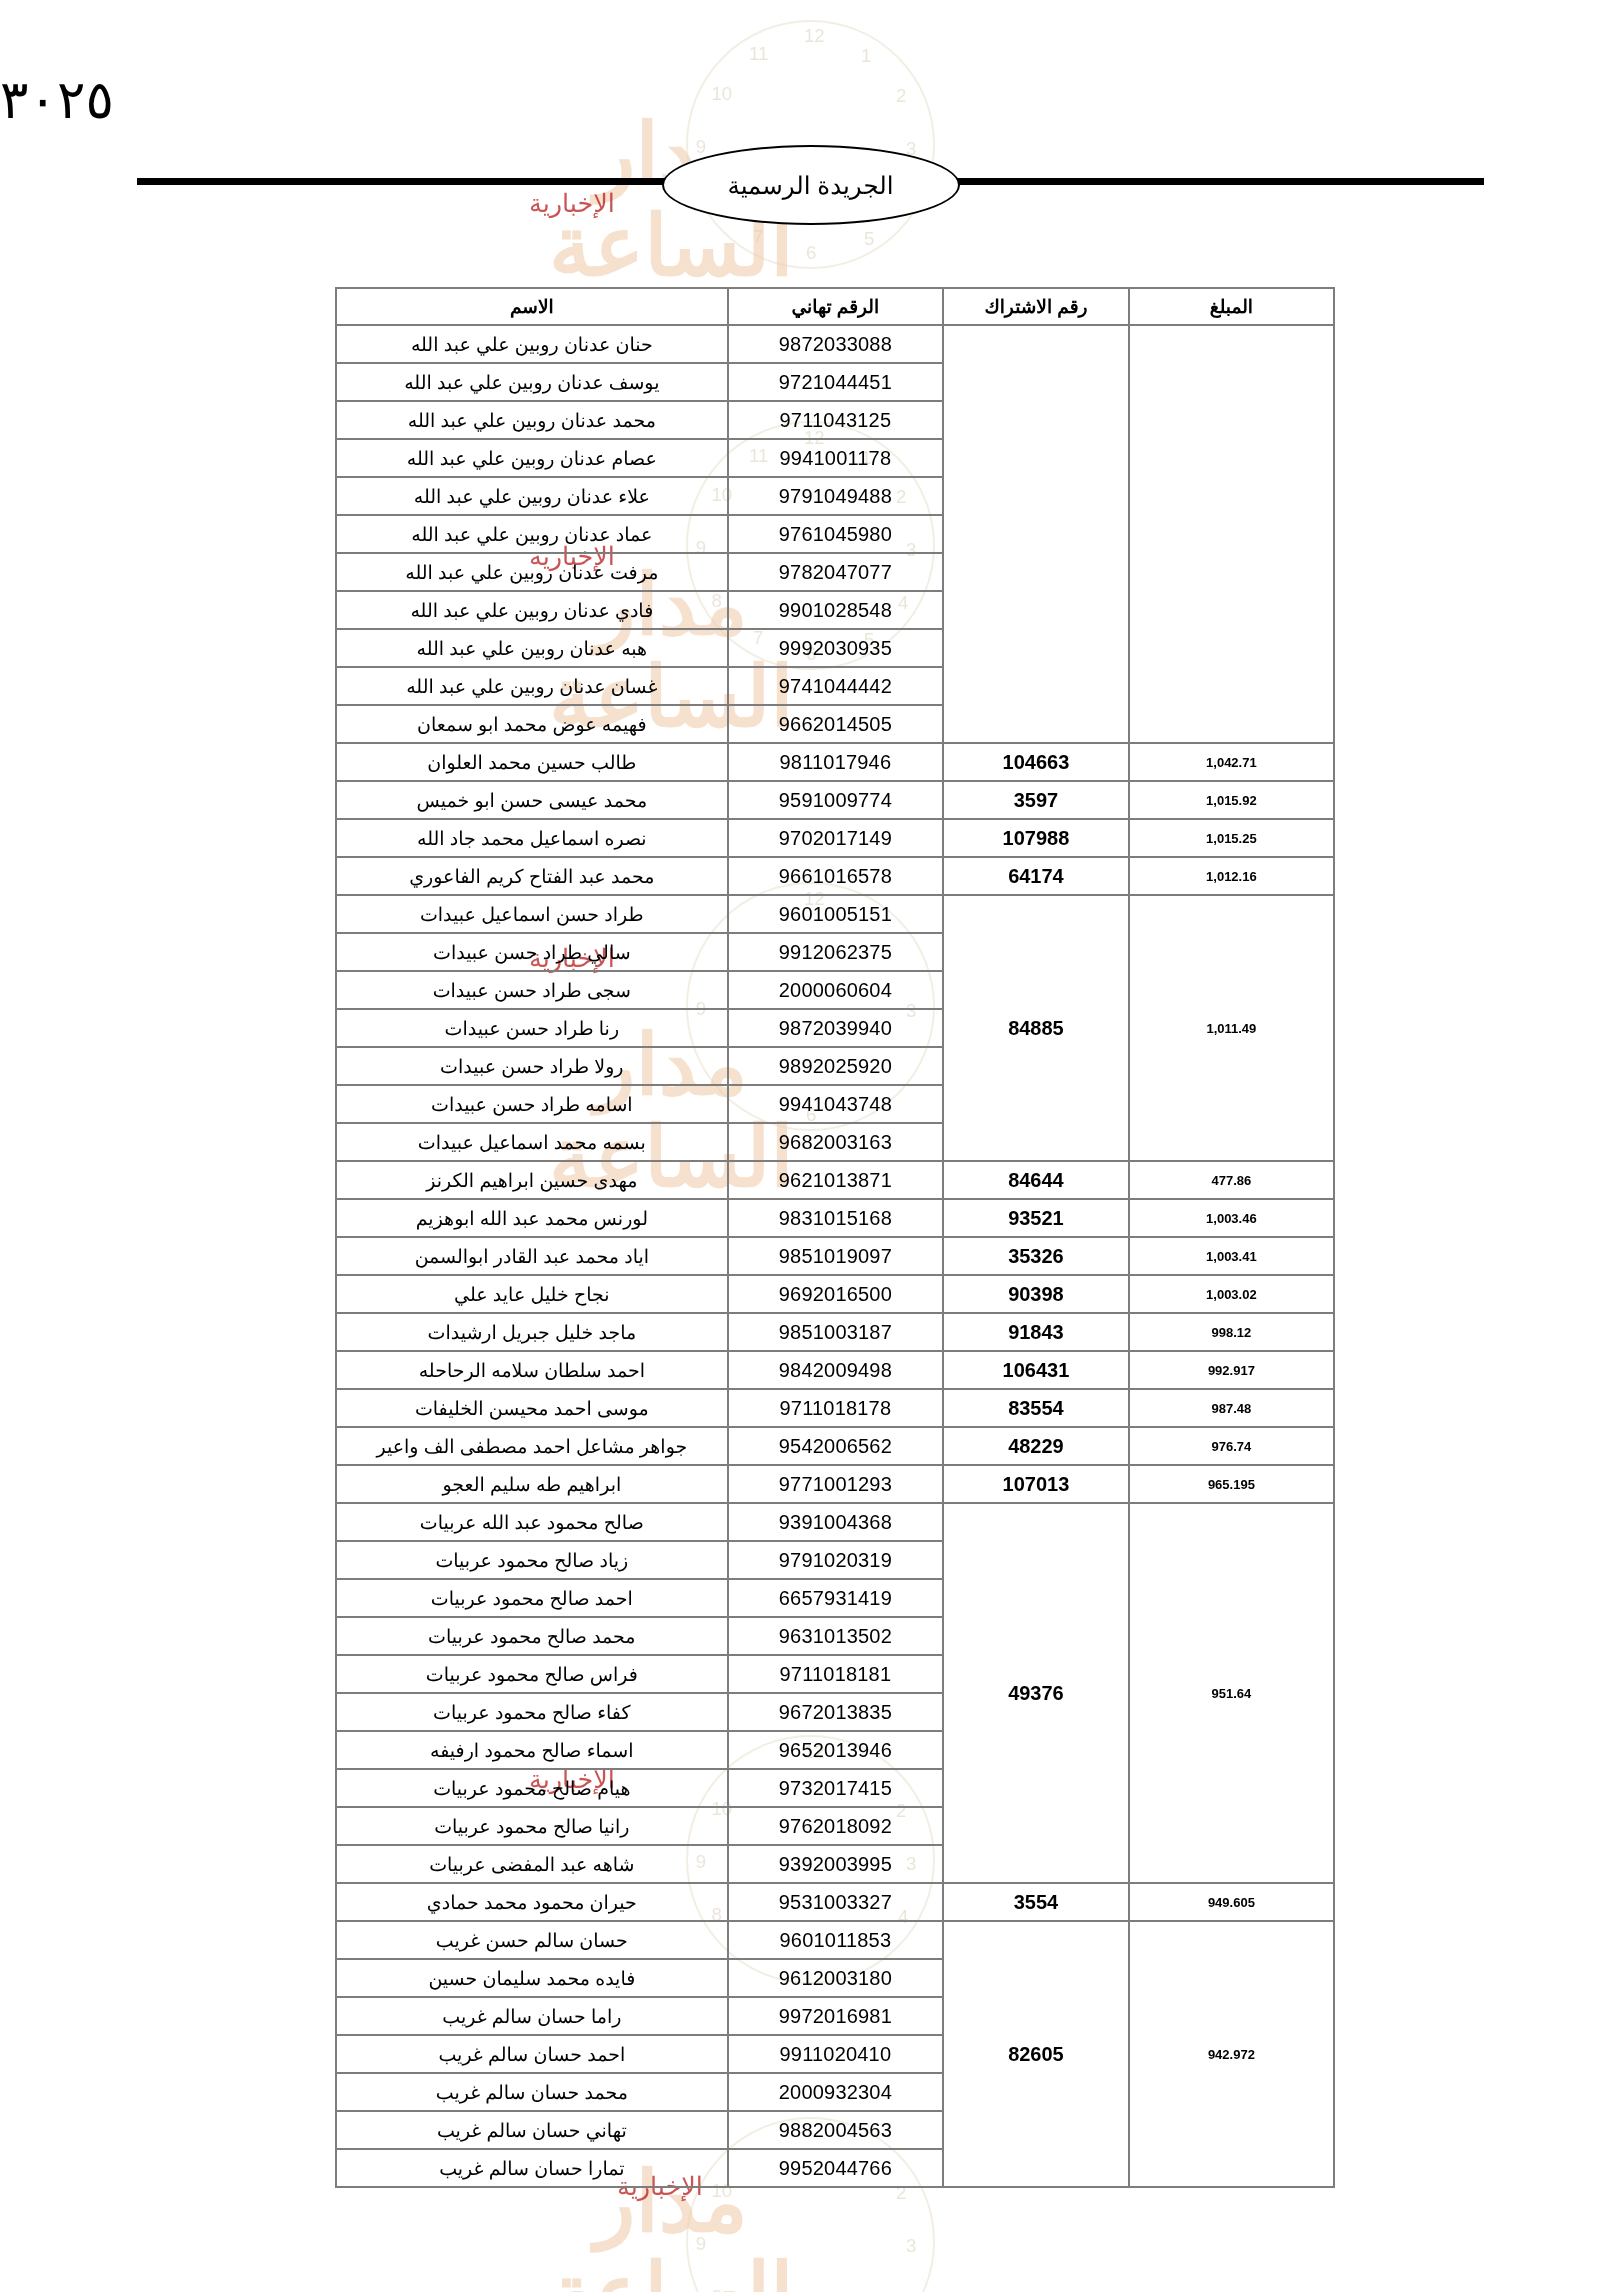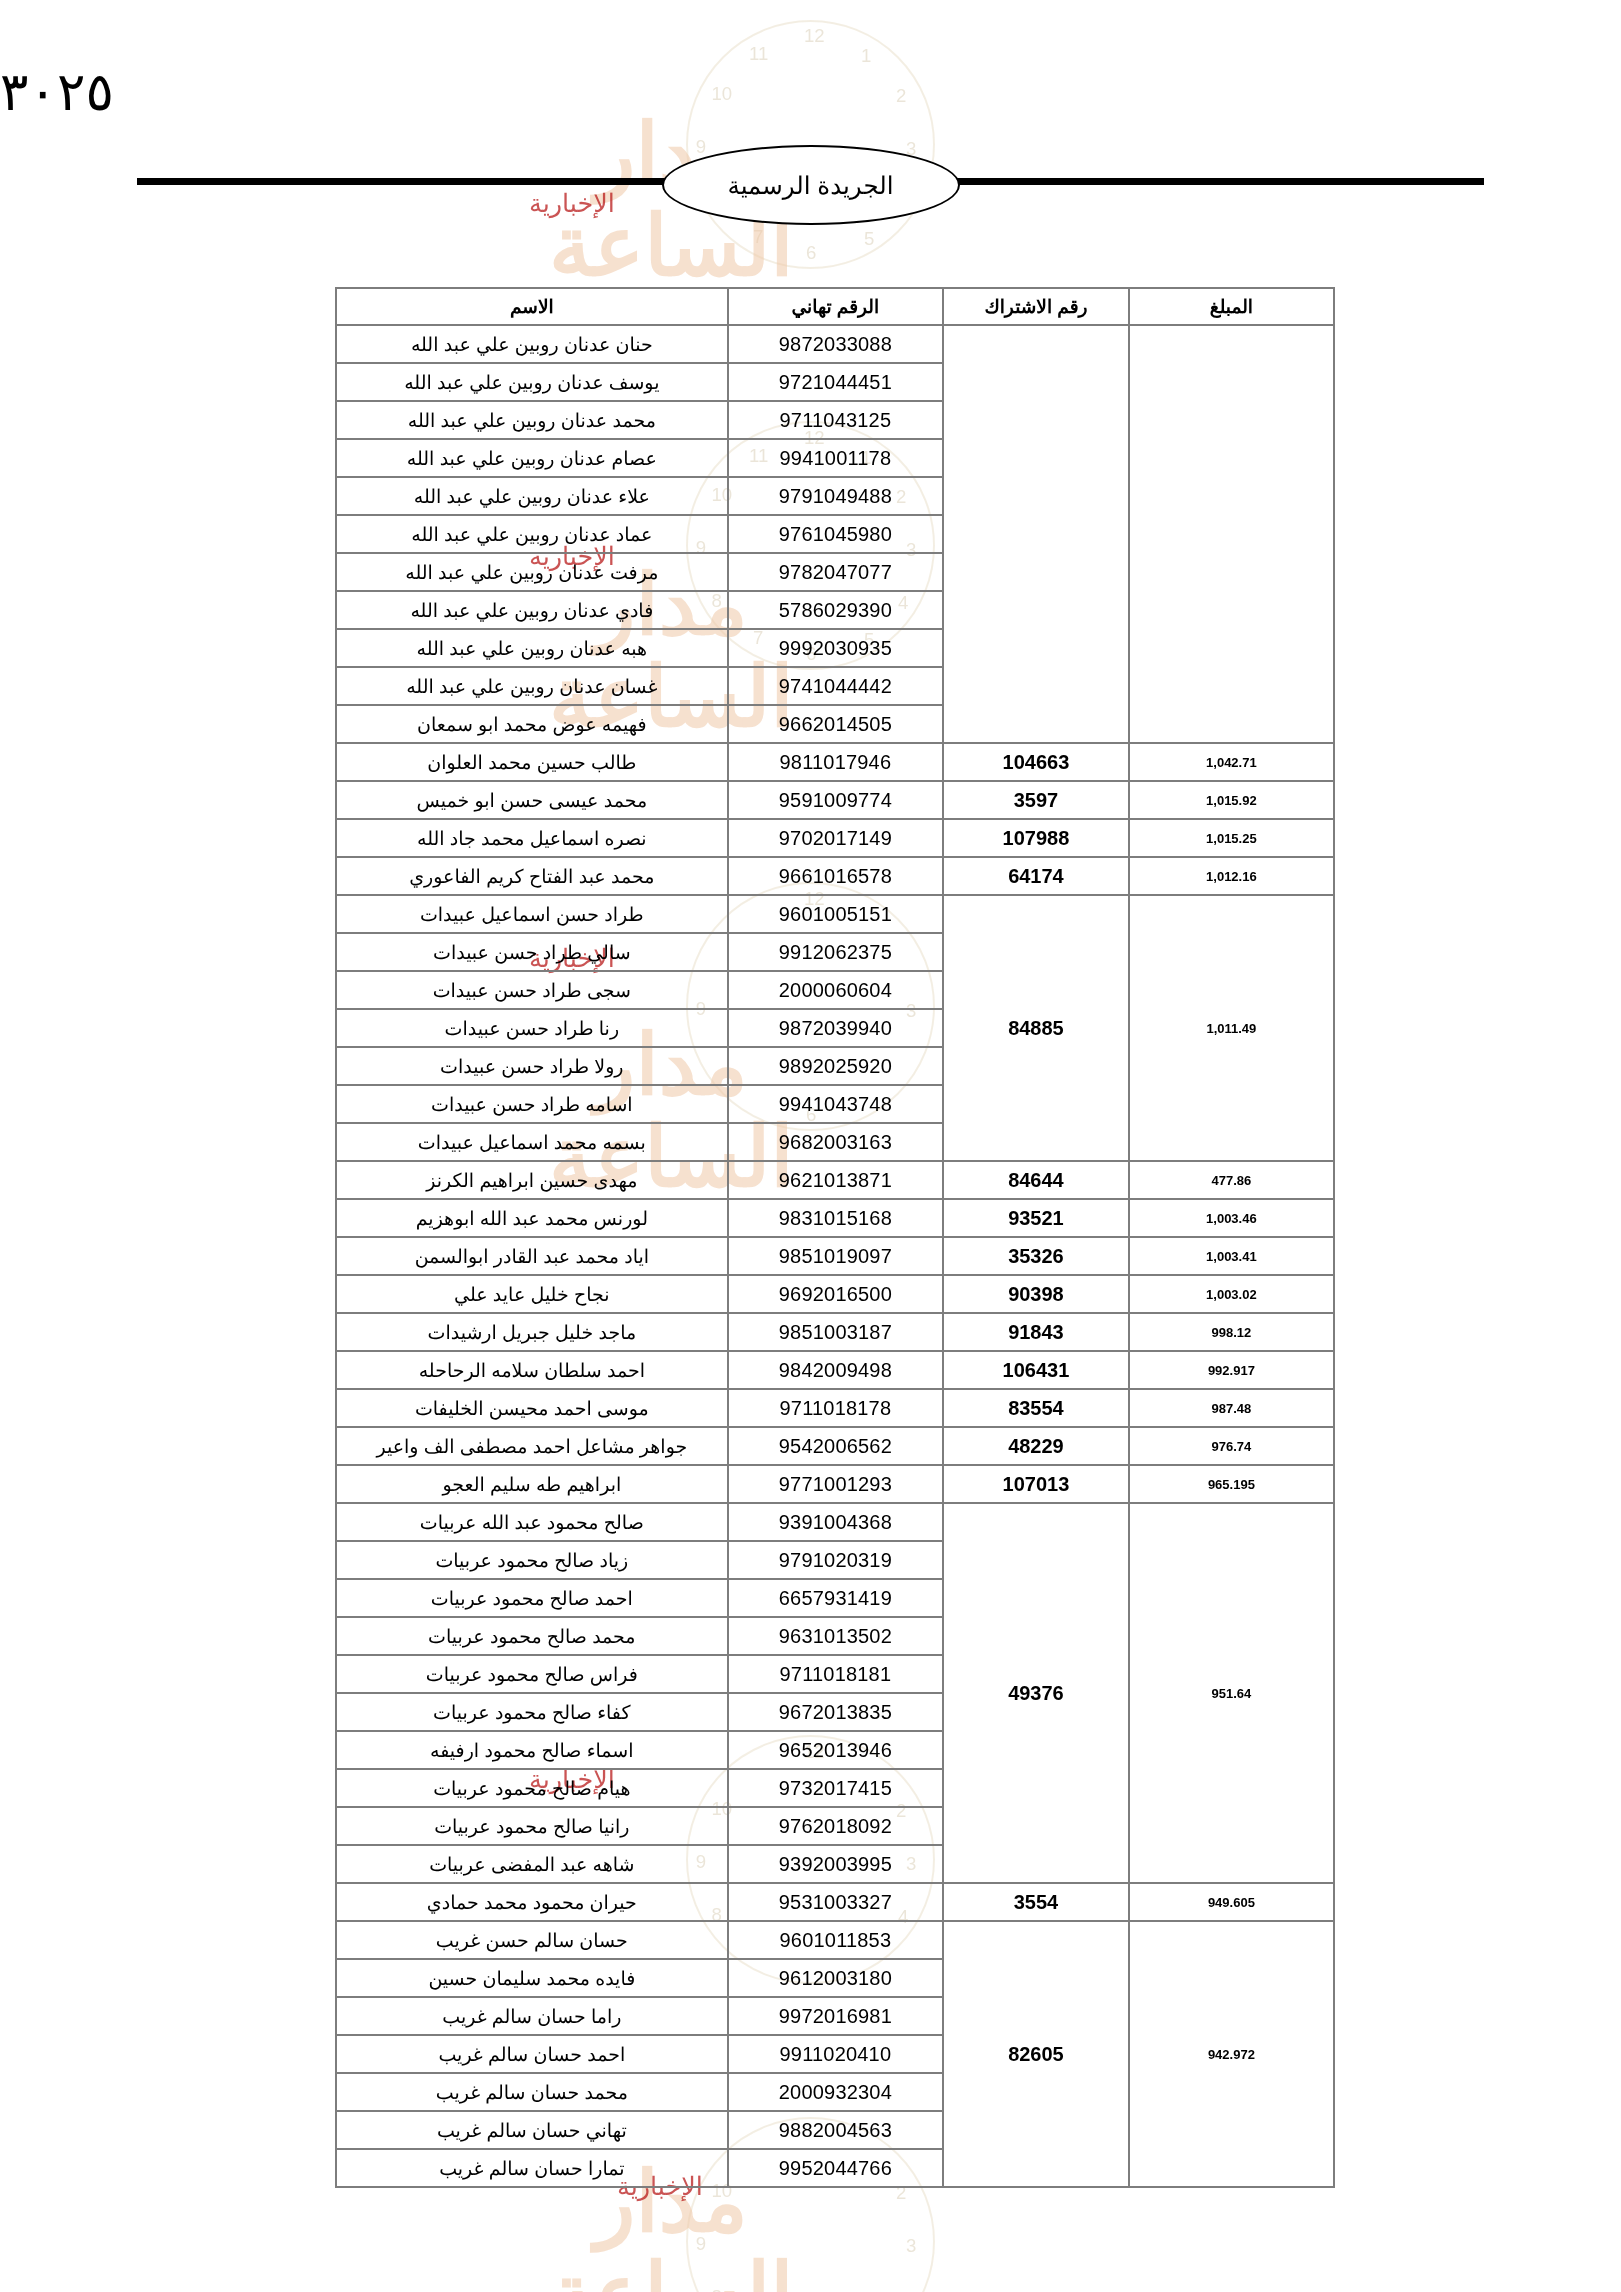--- a/index.html
+++ b/index.html
@@ -26,21 +26,21 @@
     position:absolute;color:#d8cdb4;font-size:18.6px;
     font-family:"Liberation Sans", sans-serif;
   }
   .wm-text{
     color:#b91c1c;opacity:.75;font-size:25.5px;
     font-family:"Liberation Sans", sans-serif;
   }
 
   
   .page-number{
-    position:absolute;top:61px;left:0;right:86px;
+    position:absolute;top:69px;left:0;right:86px;
     text-align:left;
     direction:ltr;
     font-size:53px;letter-spacing:2px;color:#000;
     font-family:"Liberation Serif", serif;
   }
   .header-rule{
     position:absolute;top:178px;right:137px;left:137px;
     height:6.9px;background:#000;
   }
   .header-badge{
@@ -244,21 +244,21 @@
         </tr>
         <tr>
           <td class="nid">9761045980</td>
           <td class="name">عماد عدنان روبين علي عبد الله</td>
         </tr>
         <tr>
           <td class="nid">9782047077</td>
           <td class="name">مرفت عدنان روبين علي عبد الله</td>
         </tr>
         <tr>
-          <td class="nid">5786029390</td>
+          <td class="nid">9901028548</td>
           <td class="name">فادي عدنان روبين علي عبد الله</td>
         </tr>
         <tr>
           <td class="nid">9992030935</td>
           <td class="name">هبه عدنان روبين علي عبد الله</td>
         </tr>
         <tr>
           <td class="nid">9741044442</td>
           <td class="name">غسان عدنان روبين علي عبد الله</td>
         </tr>

